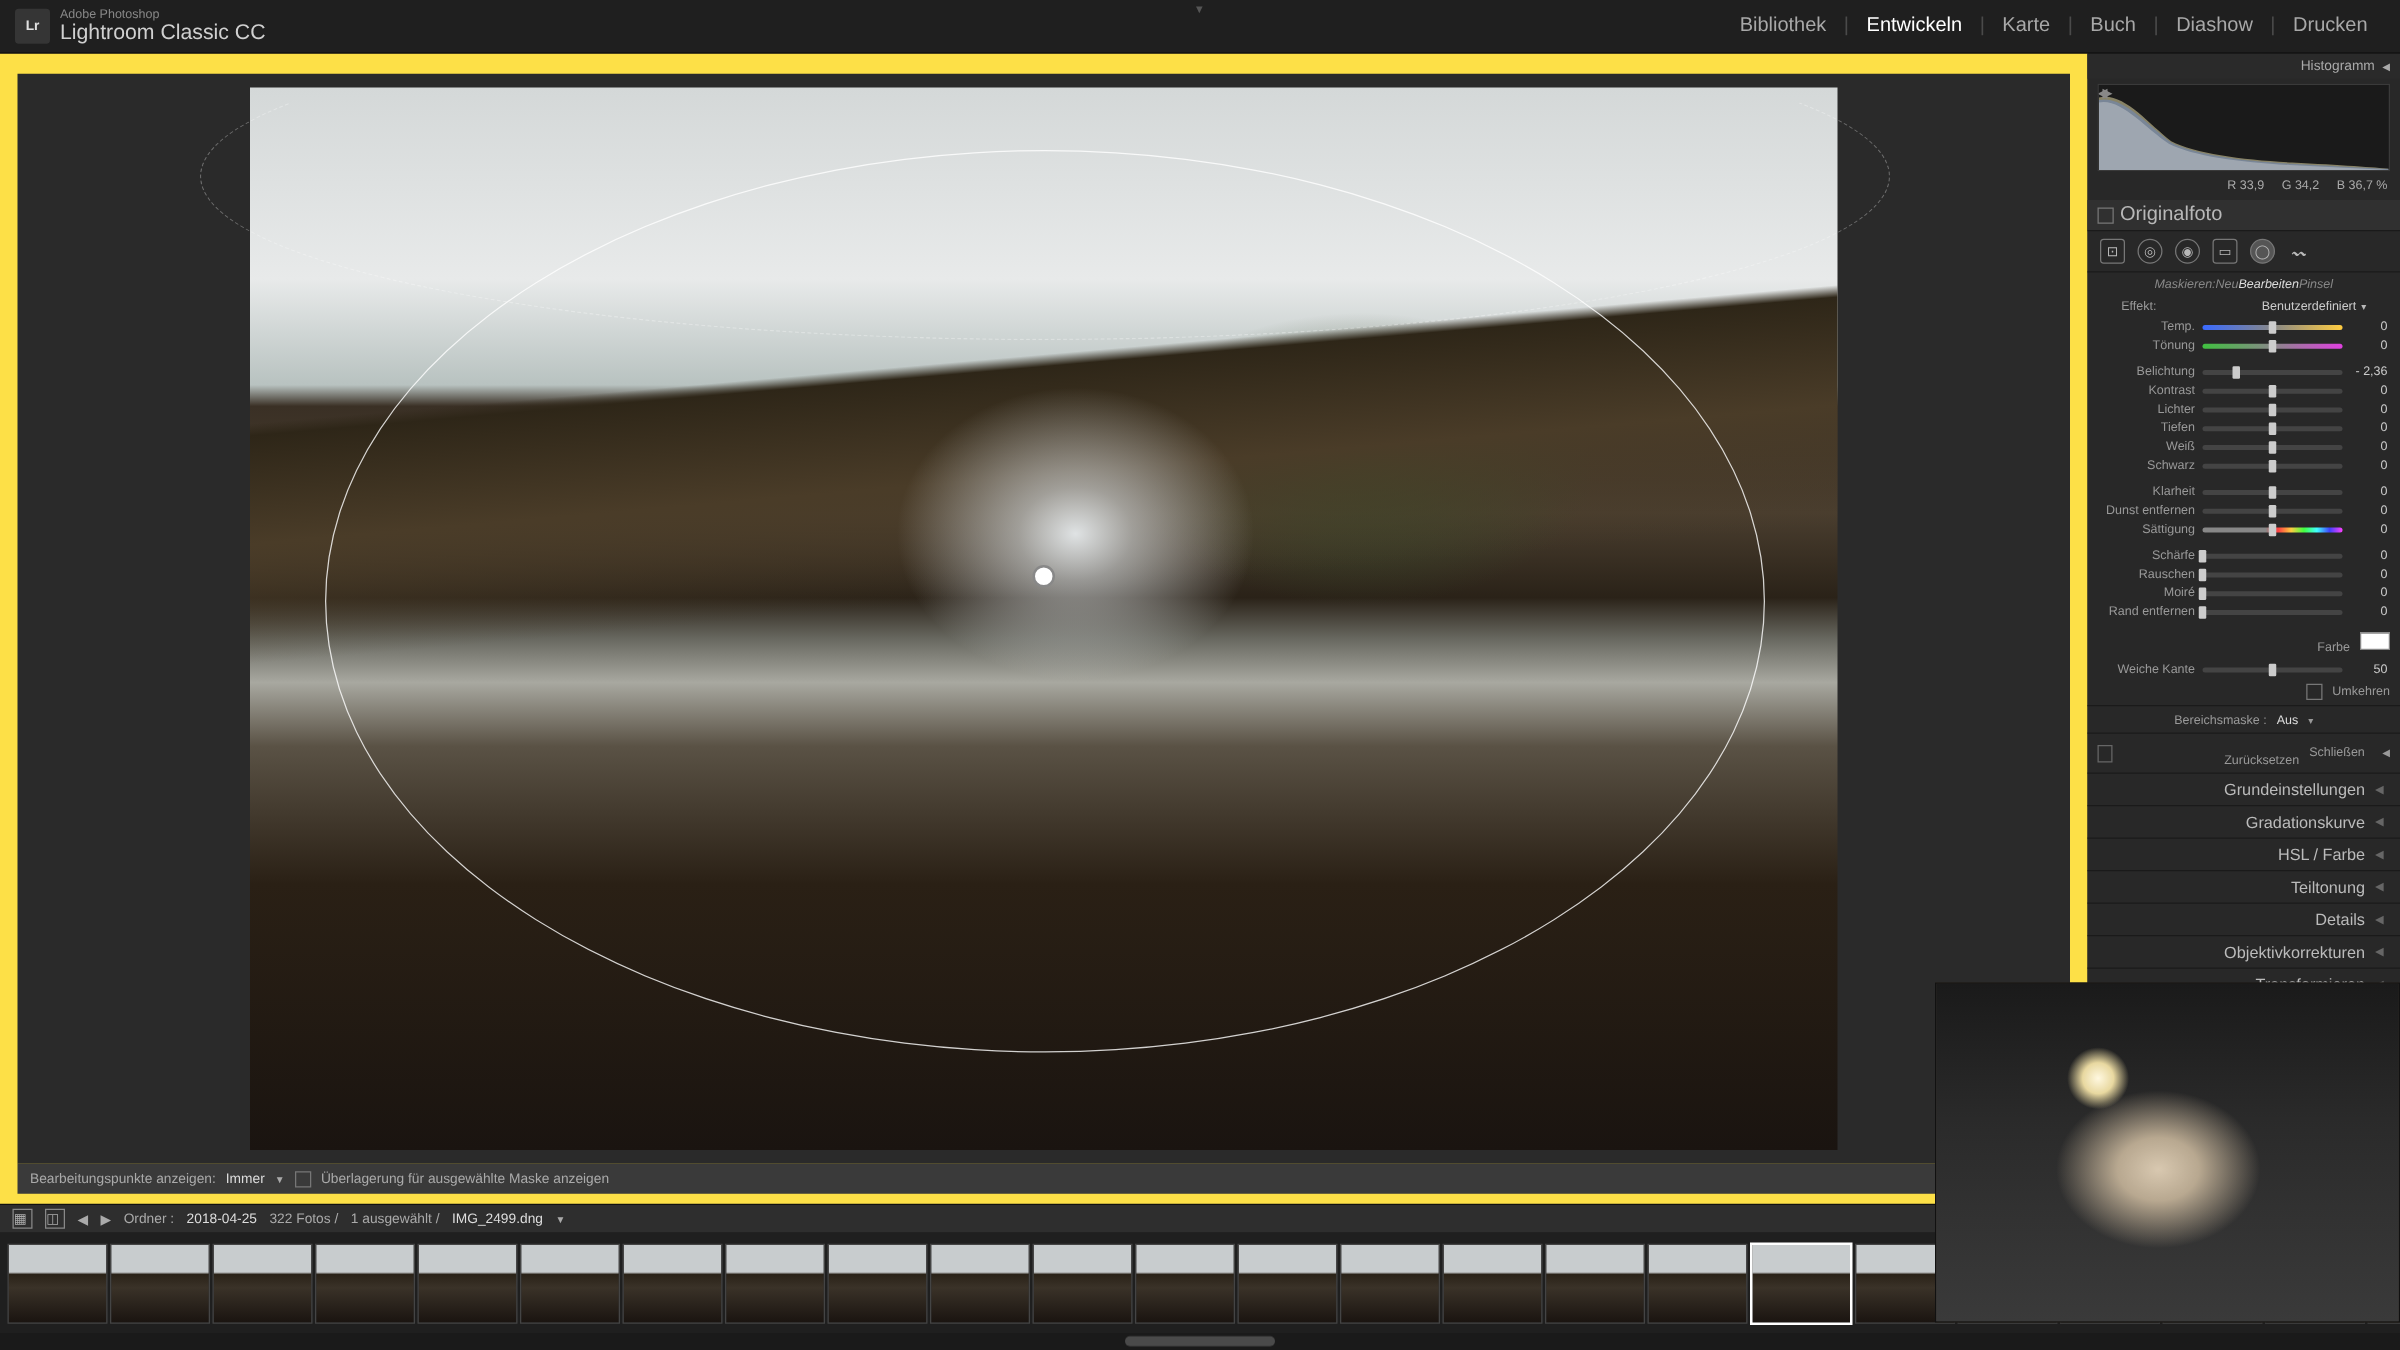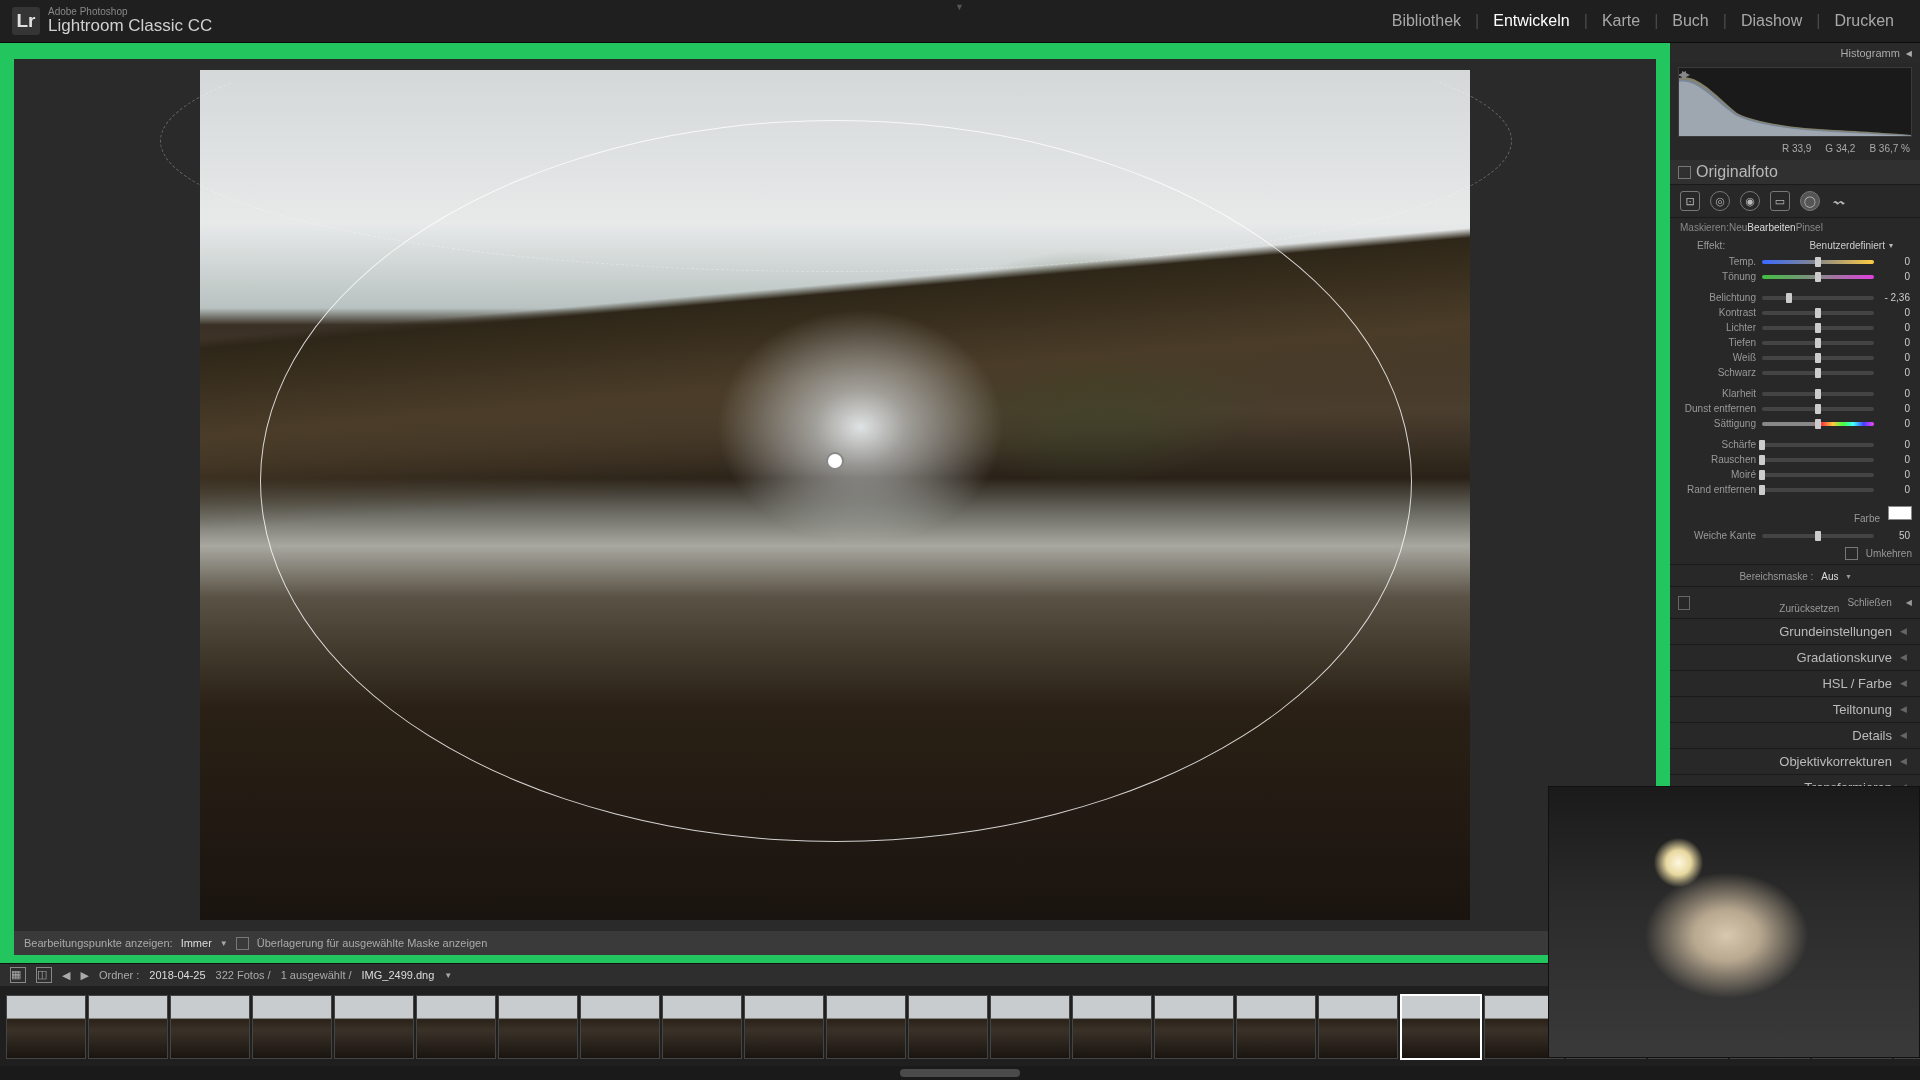--- a/index.html
+++ b/index.html
@@ -1,46 +1,46 @@
 <!DOCTYPE html>
 <html><head>
 <meta charset="utf-8">
 <style>
   html,body{margin:0;padding:0;width:1920px;height:1080px;background:#1a1a1a;font-family:"Segoe UI",Arial,sans-serif;color:#b8b8b8;overflow:hidden;font-size:13px;}
   .top-bar{height:42px;background:#1f1f1f;display:flex;align-items:center;padding:0 12px;border-bottom:1px solid #0a0a0a;}
-  .logo{width:28px;height:28px;background:#353535;border-radius:3px;display:flex;align-items:center;justify-content:center;color:#e0e0e0;font-size:19px;font-weight:600;margin-right:8px;}
+  .logo{width:28px;height:28px;background:#353535;border-radius:3px;display:flex;align-items:center;justify-content:center;color:#e0e0e0;font-size:11px;font-weight:600;margin-right:8px;}
   .brand-sub{font-size:10px;color:#888;line-height:1;}
   .brand-main{font-size:17px;color:#d0d0d0;line-height:1.1;}
   .modules{margin-left:auto;display:flex;align-items:center;font-size:16px;}
   .module{color:#a8a8a8;padding:0 14px;cursor:pointer;}
   .module.active{color:#fff;}
   .mod-sep{color:#4a4a4a;}
   .work{display:flex;height:920px;}
-  .canvas-wrap{flex:1;background:#22c55e;padding:16px 14px 8px 14px;display:flex;flex-direction:column;}
+  .canvas-wrap{flex:1;background:#fde047;padding:16px 14px 8px 14px;display:flex;flex-direction:column;}
   .canvas{flex:1;background:#2a2a2a;position:relative;overflow:hidden;display:flex;align-items:center;justify-content:center;}
   .photo{width:1270px;height:850px;position:relative;background:linear-gradient(to bottom,#d4d8d8 0%,#e8eaea 18%,#b8c2c0 28%,#3a3025 30%,#4a3e2f 40%,#2a2218 48%,#6a6a62 52%,#a8a8a0 56%,#5a5245 62%,#2a2015 75%,#1a1410 100%);}
   .photo::before{content:"";position:absolute;inset:0;background:radial-gradient(ellipse 45% 55% at 52% 42%,rgba(240,245,248,0.9) 0%,rgba(220,225,228,0.6) 8%,transparent 25%),linear-gradient(175deg,transparent 0%,transparent 28%,#2e2618 29%,#4a3c28 38%,transparent 48%),radial-gradient(ellipse at 70% 35%,#3a4a2a 0%,transparent 15%);}
   .mask-ellipse{position:absolute;left:60px;top:50px;width:1150px;height:720px;border:1px solid rgba(255,255,255,0.8);border-radius:50%;pointer-events:none;}
   .mask-ellipse-outer{position:absolute;left:-40px;top:-60px;width:1350px;height:260px;border:1px dashed rgba(255,255,255,0.3);border-radius:50%;pointer-events:none;border-top-color:transparent;}
   .pin{position:absolute;left:50%;top:46%;width:14px;height:14px;border-radius:50%;background:#fff;border:2px solid #888;transform:translate(-50%,-50%);}
   .toolbar-below{height:24px;background:#3a3a3a;display:flex;align-items:center;padding:0 10px;font-size:11px;color:#aaa;gap:8px;}
   .right-panel{width:250px;background:#282828;display:flex;flex-direction:column;font-size:11px;}
   .histo-head{display:flex;justify-content:flex-end;align-items:center;padding:4px 8px;background:#2a2a2a;font-size:11px;color:#aaa;}
   .tri{margin-left:6px;font-size:8px;}
   .histo{height:68px;margin:4px 8px;background:#1a1a1a;border:1px solid #3a3a3a;position:relative;overflow:hidden;}
   .histo svg{width:100%;height:100%;}
   .clip{position:absolute;top:2px;width:10px;height:10px;}
   .clip.l{left:2px;}.clip.r{right:2px;}
   .rgb-row{display:flex;justify-content:flex-end;gap:14px;padding:2px 10px 6px;font-size:10px;color:#aaa;}
   .orig-row{display:flex;align-items:center;padding:3px 8px;background:#303030;font-size:16px;gap:5px;}
   .tool-row{display:flex;gap:10px;padding:6px 10px;align-items:center;border-top:1px solid #1a1a1a;border-bottom:1px solid #1a1a1a;}
   .tool-ico{width:18px;height:18px;border:1px solid #777;border-radius:3px;cursor:pointer;display:flex;align-items:center;justify-content:center;}
   .tool-ico.round{border-radius:50%;}
   .tool-ico.active{background:#555;}
-  .mask-tabs{display:flex;justify-content:flex-start;padding:4px 10px;font-size:10px;color:#888;}
+  .mask-tabs{display:flex;justify-content:center;padding:4px 10px;font-size:10px;color:#888;font-style:italic;}
   .mask-tabs span.active{color:#ddd;}
   .effect-row{display:flex;align-items:center;padding:3px 27px;font-size:10px;}
   .effect-row .lbl{color:#999;}
   .effect-row .val{margin-left:auto;color:#ccc;}
   .slider-row{display:flex;align-items:center;padding:2px 10px;gap:6px;}
   .slider-row .sl-lbl{width:76px;text-align:right;font-size:10px;color:#999;}
   .slider-row .sl-track{flex:1;height:4px;background:#444;position:relative;border-radius:2px;}
   .slider-row .sl-thumb{position:absolute;top:-3px;width:6px;height:10px;background:#ccc;border-radius:1px;transform:translateX(-50%);}
   .slider-row .sl-val{width:30px;text-align:right;font-size:10px;color:#ccc;}
   .grad-temp{background:linear-gradient(to right,#3a6aff,#888,#ffcc40)!important;}

